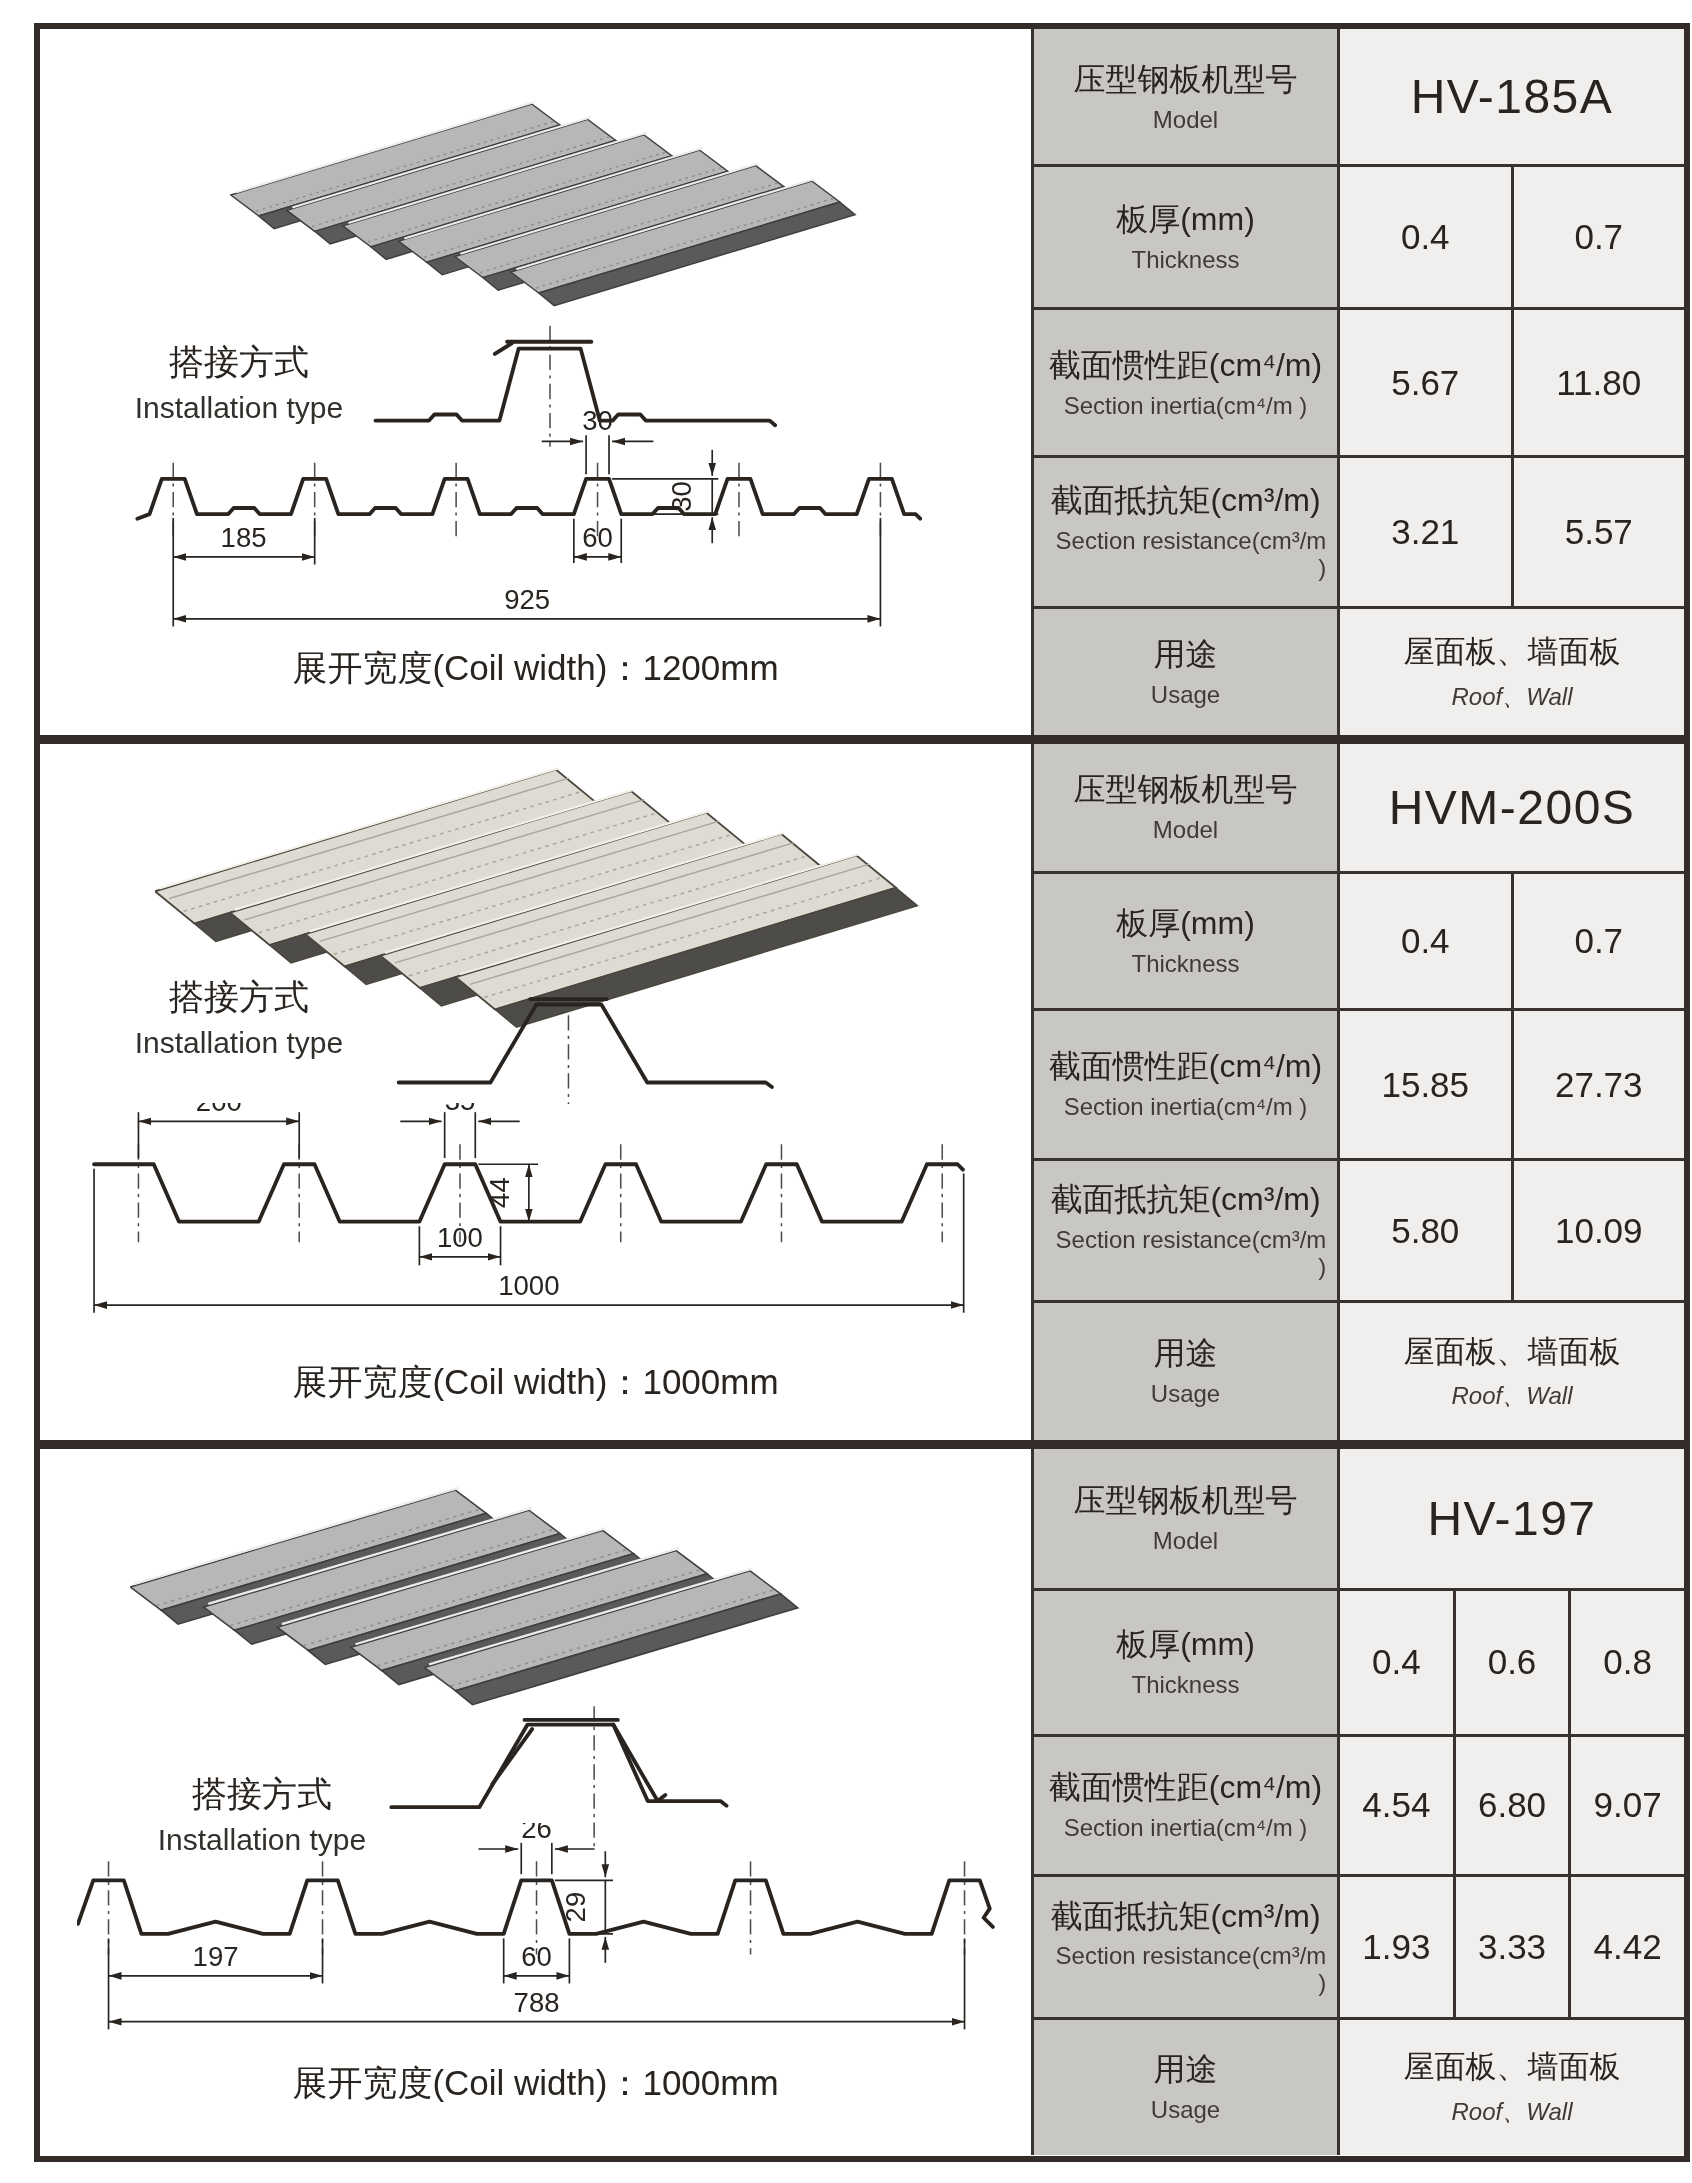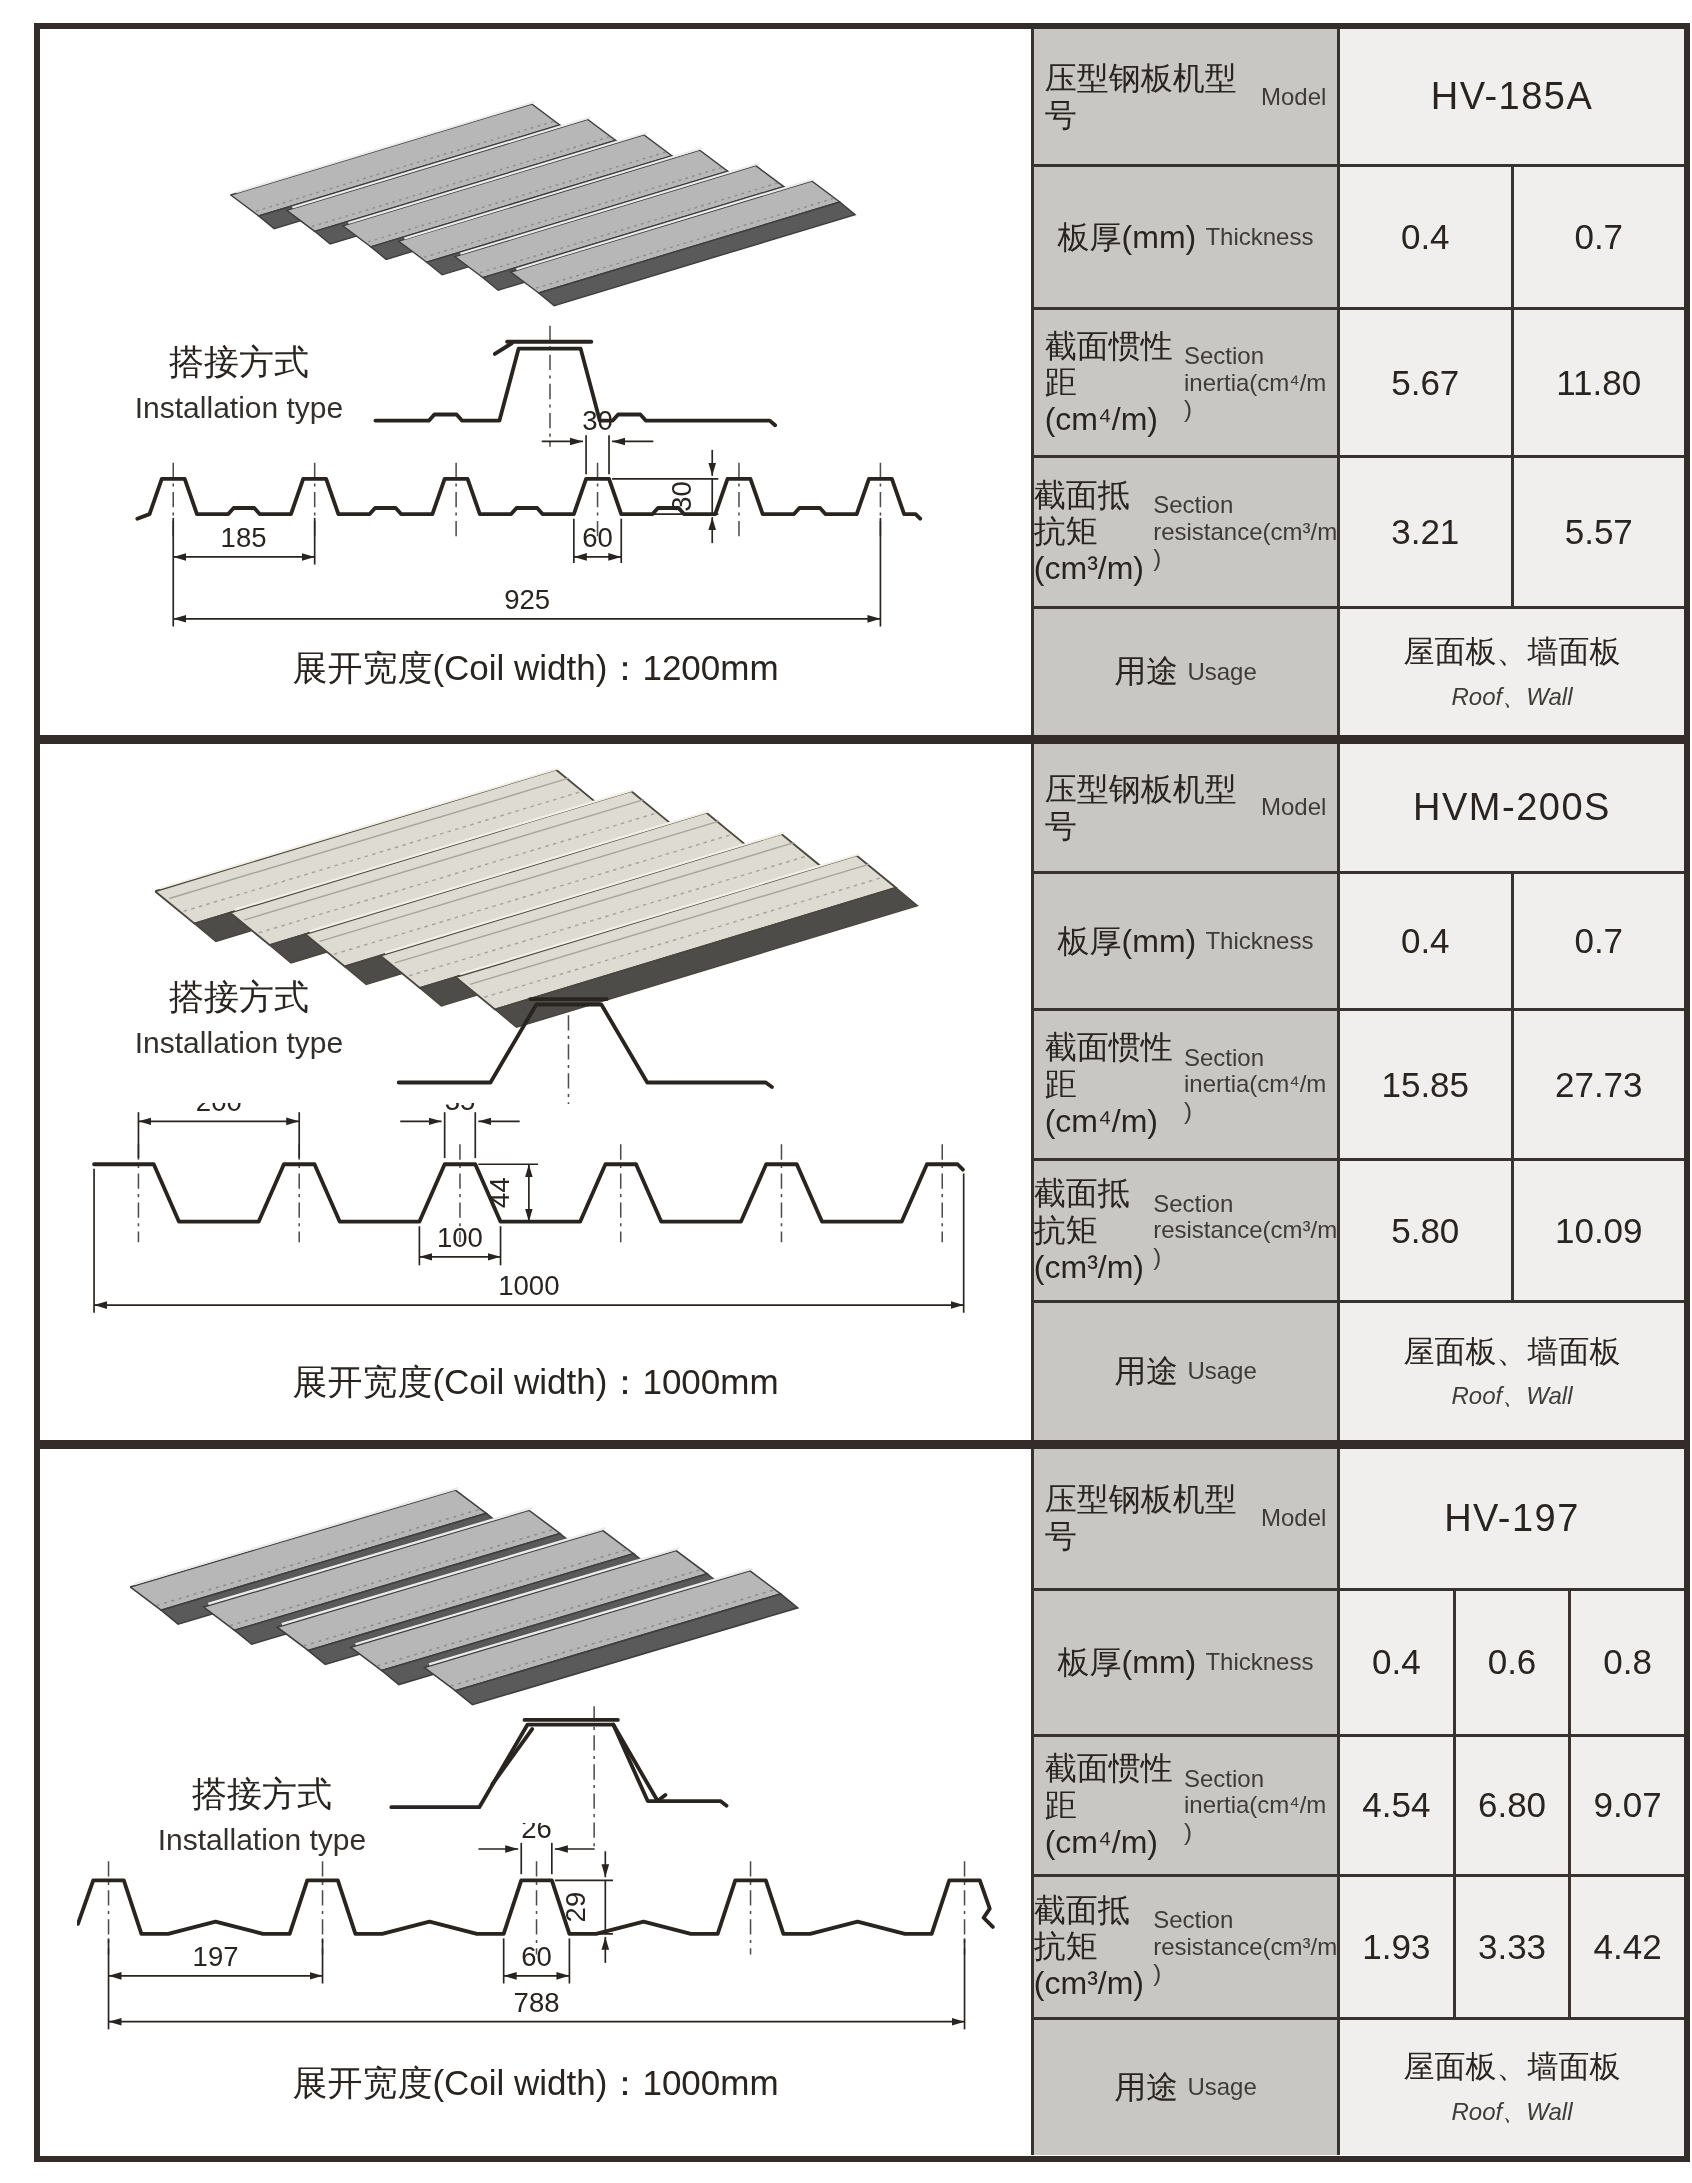--- a/index.html
+++ b/index.html
@@ -4,28 +4,28 @@
 <style>
   html,body{margin:0;padding:0;background:#fff;}
   body{width:1693px;height:2183px;position:relative;font-family:"Liberation Sans",sans-serif;color:#29241f;}
   .frame{position:absolute;left:34px;top:23px;width:1656px;height:2139px;border:6.1px solid #342c28;box-sizing:border-box;background:#fff;}
   .sec{position:relative;width:100%;}
   .sec.bdr{border-top:9.2px solid #342c28;box-sizing:content-box;}
   .left{position:absolute;left:0;top:0;bottom:0;width:991px;background:#fff;}
   .spec{position:absolute;right:0;top:0;bottom:0;width:653px;border-left:3.1px solid #39322e;box-sizing:border-box;display:flex;flex-direction:column;background:#f0efed;}
   .trow{display:flex;min-height:0;}
   .trow + .trow{border-top:3.1px solid #39322e;}
-  .th{width:306px;flex:0 0 306px;background:#c9c7c4;border-right:3.1px solid #39322e;display:flex;align-items:center;justify-content:center;gap:9.2px;box-sizing:border-box;text-align:left;padding:0 10.7px;}
+  .th{width:306px;flex:0 0 306px;background:#c9c7c4;border-right:3.1px solid #39322e;display:flex;flex-direction:column;align-items:center;justify-content:center;gap:9.2px;box-sizing:border-box;text-align:right;padding:0 10.7px;}
   .tv{flex:1;display:flex;flex-direction:column;align-items:center;justify-content:center;gap:7.7px;}
   .tv.cols{flex-direction:row;align-items:stretch;gap:0;}
   .cell{flex:1;display:flex;align-items:center;justify-content:center;font-size:35px;text-align:right;}
   .cell + .cell{border-left:3.1px solid #39322e;}
   .cn{font-size:32px;line-height:1.15;}
   .en{font-size:24px;color:#3f3b37;line-height:1.1;}
-  .model{font-size:38px;letter-spacing:1.5px;}
+  .model{font-size:48px;letter-spacing:1.5px;}
   .ucn{font-size:31px;text-align:right;}
   .uen{font-size:24px;color:#3f3b37;font-style:italic;}
   .instlbl{position:absolute;text-align:center;}
   .instlbl .icn{font-size:35px;}
   .instlbl .ien{font-size:30px;color:#33302c;margin-top:4.6px;}
   .coil{position:absolute;left:0;width:991px;text-align:center;font-size:35px;}
   svg{position:absolute;}
   .pf{fill:none;stroke:#29241f;stroke-width:5;stroke-linejoin:round;stroke-linecap:round;}
   .pf2{fill:none;stroke:#29241f;stroke-width:5;stroke-linejoin:round;stroke-linecap:round;}
   .xl{stroke:#29241f;stroke-width:2.2;fill:none;}

